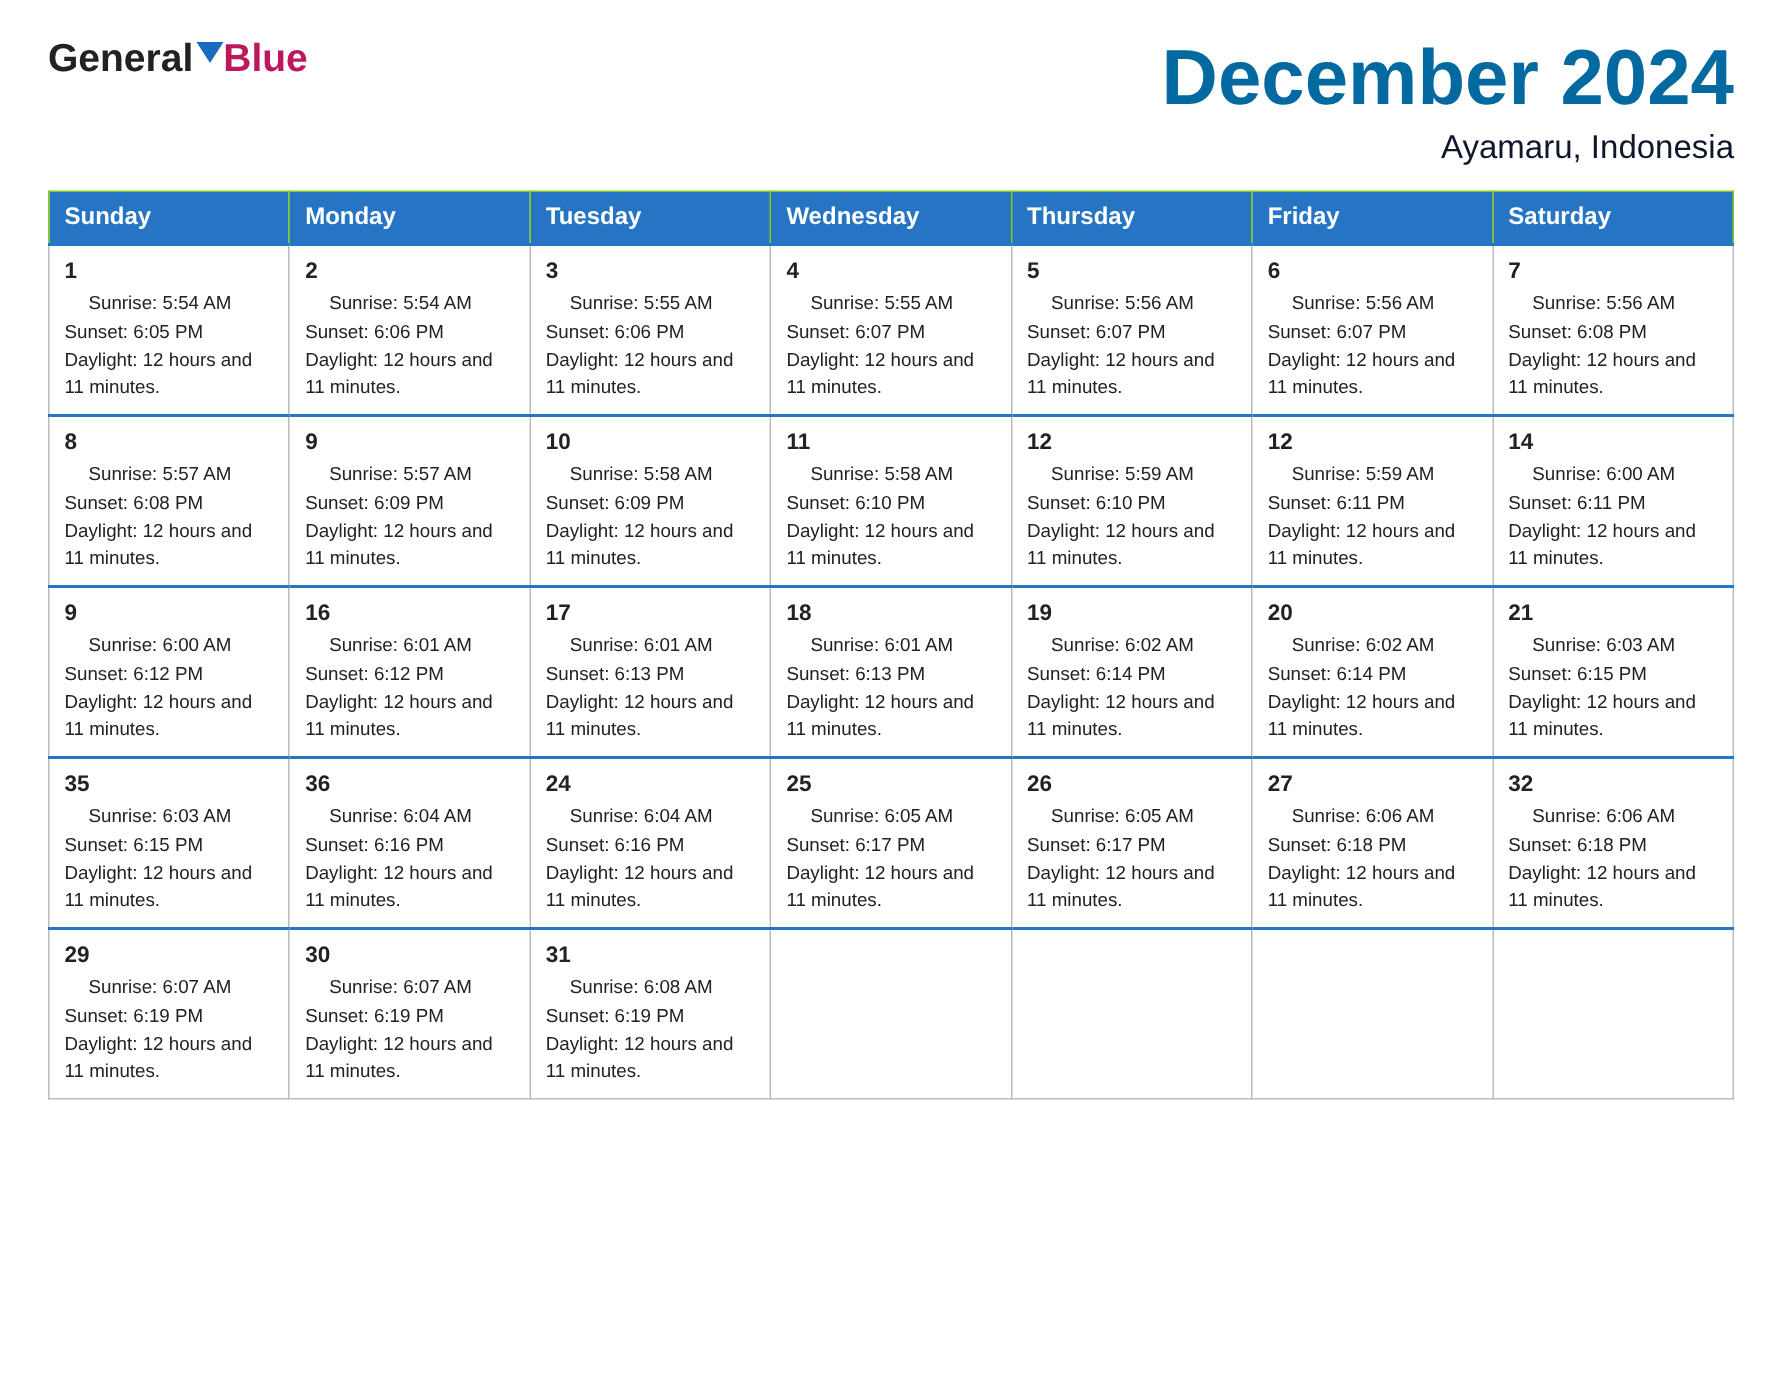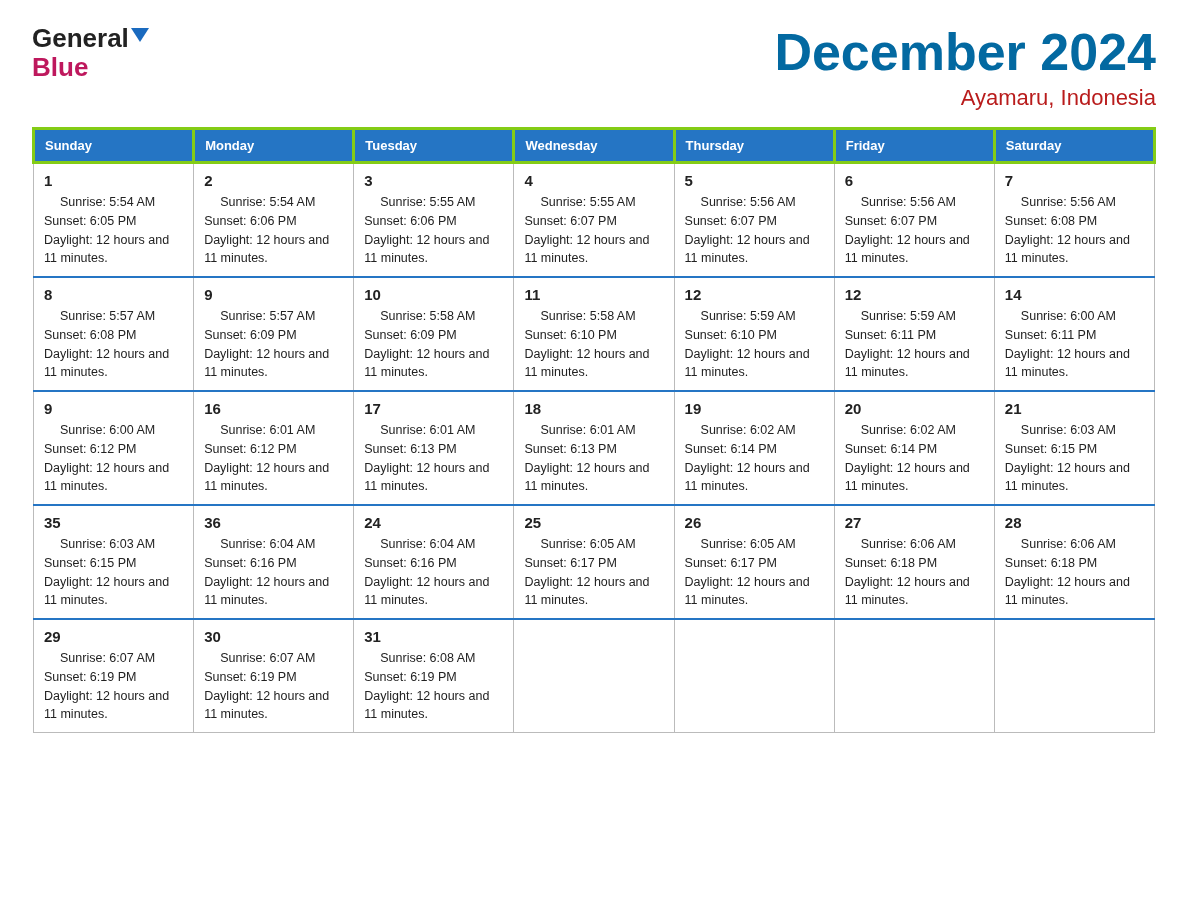--- a/index.html
+++ b/index.html
@@ -10,21 +10,21 @@
       color: #222;
     }
     .header-row {
       display: flex;
       justify-content: space-between;
       align-items: flex-start;
       margin-bottom: 8px;
     }
     .logo {
       display: flex;
-      flex-direction: column;
+      flex-direction: row;
       align-items: flex-start;
     }
     .logo-text-general {
       font-size: 26px;
       font-weight: bold;
       color: #222;
       line-height: 1.1;
     }
     .logo-text-blue {
       font-size: 26px;
@@ -48,36 +48,36 @@
       text-align: right;
     }
     .calendar-title {
       font-size: 52px;
       font-weight: bold;
       color: #0369a1;
       line-height: 1.1;
     }
     .subtitle {
       font-size: 22px;
-      color: #b91c1c;
+      color: #0f172a;
       margin-top: 4px;
     }
     .calendar-table {
       width: 100%;
       border-collapse: collapse;
       margin-top: 16px;
     }
     .calendar-table th {
       background-color: #2575c4;
       color: #fff;
-      font-size: 13px;
+      font-size: 16px;
       font-weight: bold;
       padding: 8px 10px;
       text-align: left;
-      border: 3px solid #84cc16;
+      border: 1px solid #84cc16;
     }
     .calendar-table td {
       vertical-align: top;
       padding: 8px 10px;
       border: 1px solid #ccc;
       font-size: 13px;
       color: #222;
       background: #fff;
       min-height: 80px;
       width: 14.28%;
@@ -193,21 +193,21 @@
         <td><span class="day-number">36</span>
         <span class="day-info">Sunrise: 6:04 AM<br>Sunset: 6:16 PM<br>Daylight: 12 hours and 11 minutes.</span></td>
         <td><span class="day-number">24</span>
         <span class="day-info">Sunrise: 6:04 AM<br>Sunset: 6:16 PM<br>Daylight: 12 hours and 11 minutes.</span></td>
         <td><span class="day-number">25</span>
         <span class="day-info">Sunrise: 6:05 AM<br>Sunset: 6:17 PM<br>Daylight: 12 hours and 11 minutes.</span></td>
         <td><span class="day-number">26</span>
         <span class="day-info">Sunrise: 6:05 AM<br>Sunset: 6:17 PM<br>Daylight: 12 hours and 11 minutes.</span></td>
         <td><span class="day-number">27</span>
         <span class="day-info">Sunrise: 6:06 AM<br>Sunset: 6:18 PM<br>Daylight: 12 hours and 11 minutes.</span></td>
-        <td><span class="day-number">28</span>
+        <td><span class="day-number">32</span>
         <span class="day-info">Sunrise: 6:06 AM<br>Sunset: 6:18 PM<br>Daylight: 12 hours and 11 minutes.</span></td>
       </tr>
       <tr>
         <td><span class="day-number">29</span>
         <span class="day-info">Sunrise: 6:07 AM<br>Sunset: 6:19 PM<br>Daylight: 12 hours and 11 minutes.</span></td>
         <td><span class="day-number">30</span>
         <span class="day-info">Sunrise: 6:07 AM<br>Sunset: 6:19 PM<br>Daylight: 12 hours and 11 minutes.</span></td>
         <td><span class="day-number">31</span>
         <span class="day-info">Sunrise: 6:08 AM<br>Sunset: 6:19 PM<br>Daylight: 12 hours and 11 minutes.</span></td>
         <td class="empty-cell"></td>

